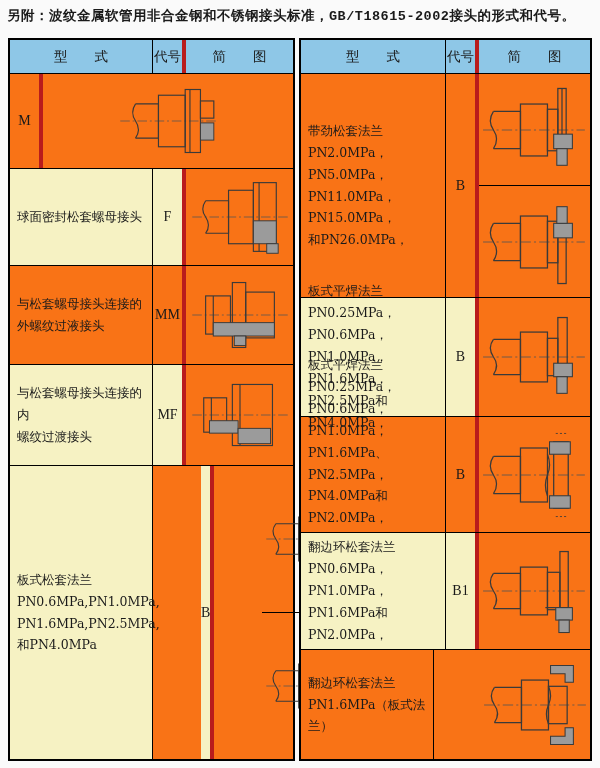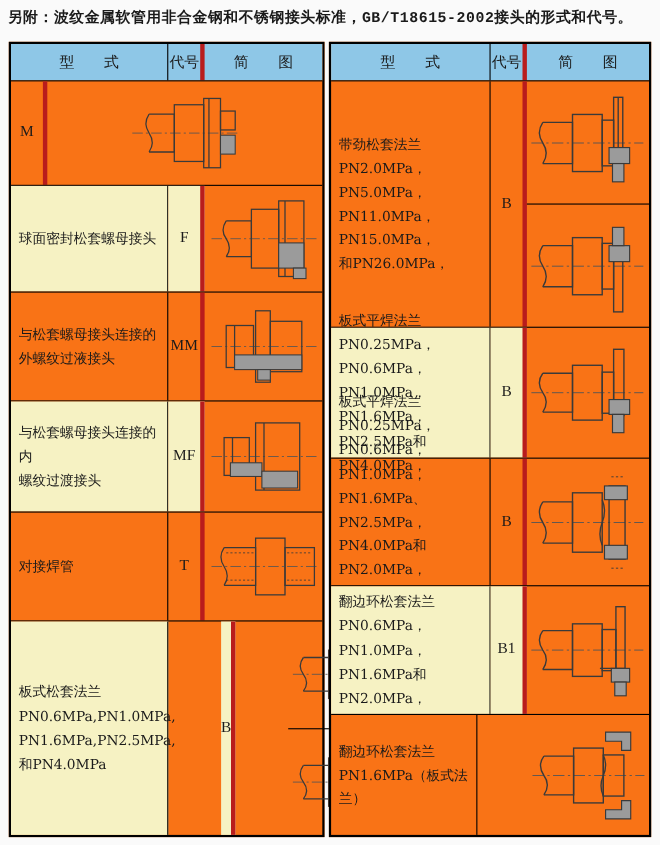--- a/index.html
+++ b/index.html
@@ -117,37 +117,20 @@
         <rect class="ln" x="14" y="26" width="24" height="36"></rect>
         <line class="ln" x1="22" y1="26" x2="22" y2="62"></line>
         <rect class="ln" x="44" y="12" width="42" height="64"></rect>
         <line class="ln" x1="52" y1="12" x2="52" y2="76"></line>
         <rect class="hx" x="20" y="50" width="30" height="13"></rect>
         <rect class="hx" x="50" y="58" width="34" height="16"></rect>
       </svg>
     </div>
   </div>
 
-  <div class="trow" style="height:99px">
-    <div class="c c-type">对接焊管</div>
-    <div class="c c-code">T</div>
-    <div class="c c-diag">
-      <svg width="104" height="84" viewBox="0 0 104 88">
-        <line class="cl" x1="2" y1="44" x2="102" y2="44"></line>
-        <path class="ln" d="M14,26 q-6,9 0,18 q6,9 0,18"></path>
-        <path class="ln" d="M14,26 h30 v36 h-30"></path>
-        <line class="th" x1="16" y1="31" x2="42" y2="31"></line>
-        <line class="th" x1="16" y1="57" x2="42" y2="57"></line>
-        <rect class="ln" x="44" y="17" width="28" height="54"></rect>
-        <rect class="ln" x="72" y="26" width="28" height="36"></rect>
-        <line class="th" x1="74" y1="31" x2="98" y2="31"></line>
-        <line class="th" x1="74" y1="57" x2="98" y2="57"></line>
-      </svg>
-    </div>
-  </div>
 
   <div class="trow grow">
     <div class="c c-type hl">板式松套法兰
 PN0.6MPa,PN1.0MPa,
 PN1.6MPa,PN2.5MPa,
 和PN4.0MPa</div>
     <div class="c c-code hl">B</div>
     <div class="c c-diag split">
       <div class="sub">
         <svg width="104" height="84" viewBox="0 0 104 88">

